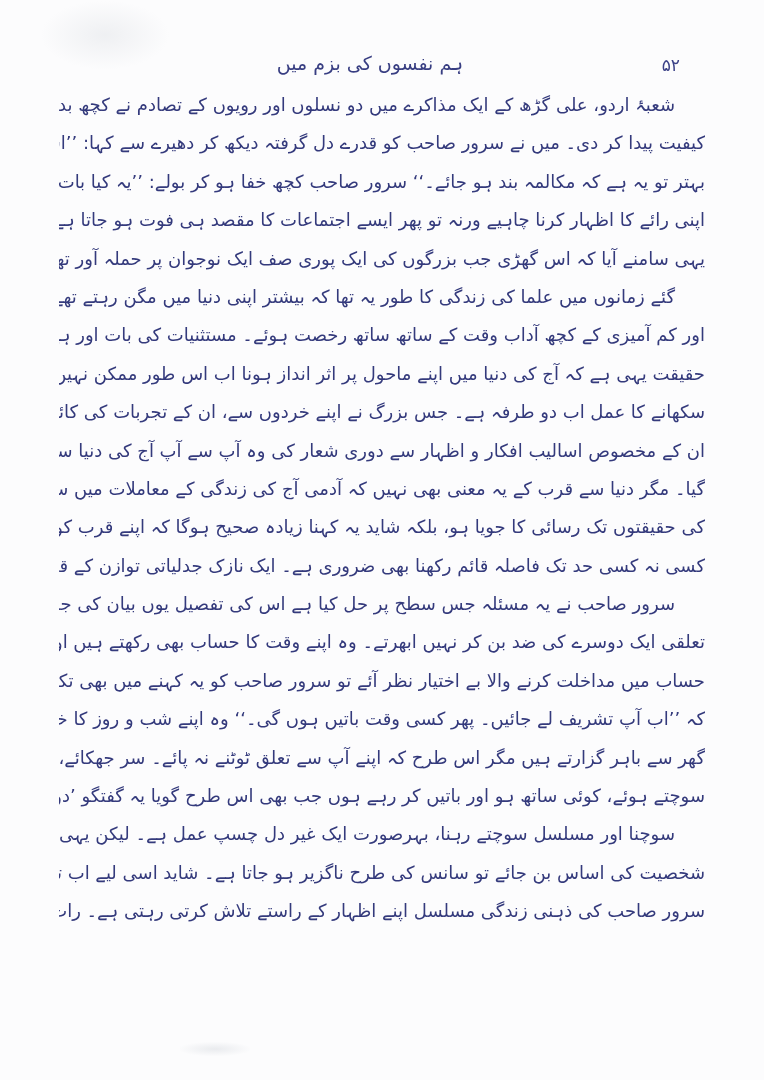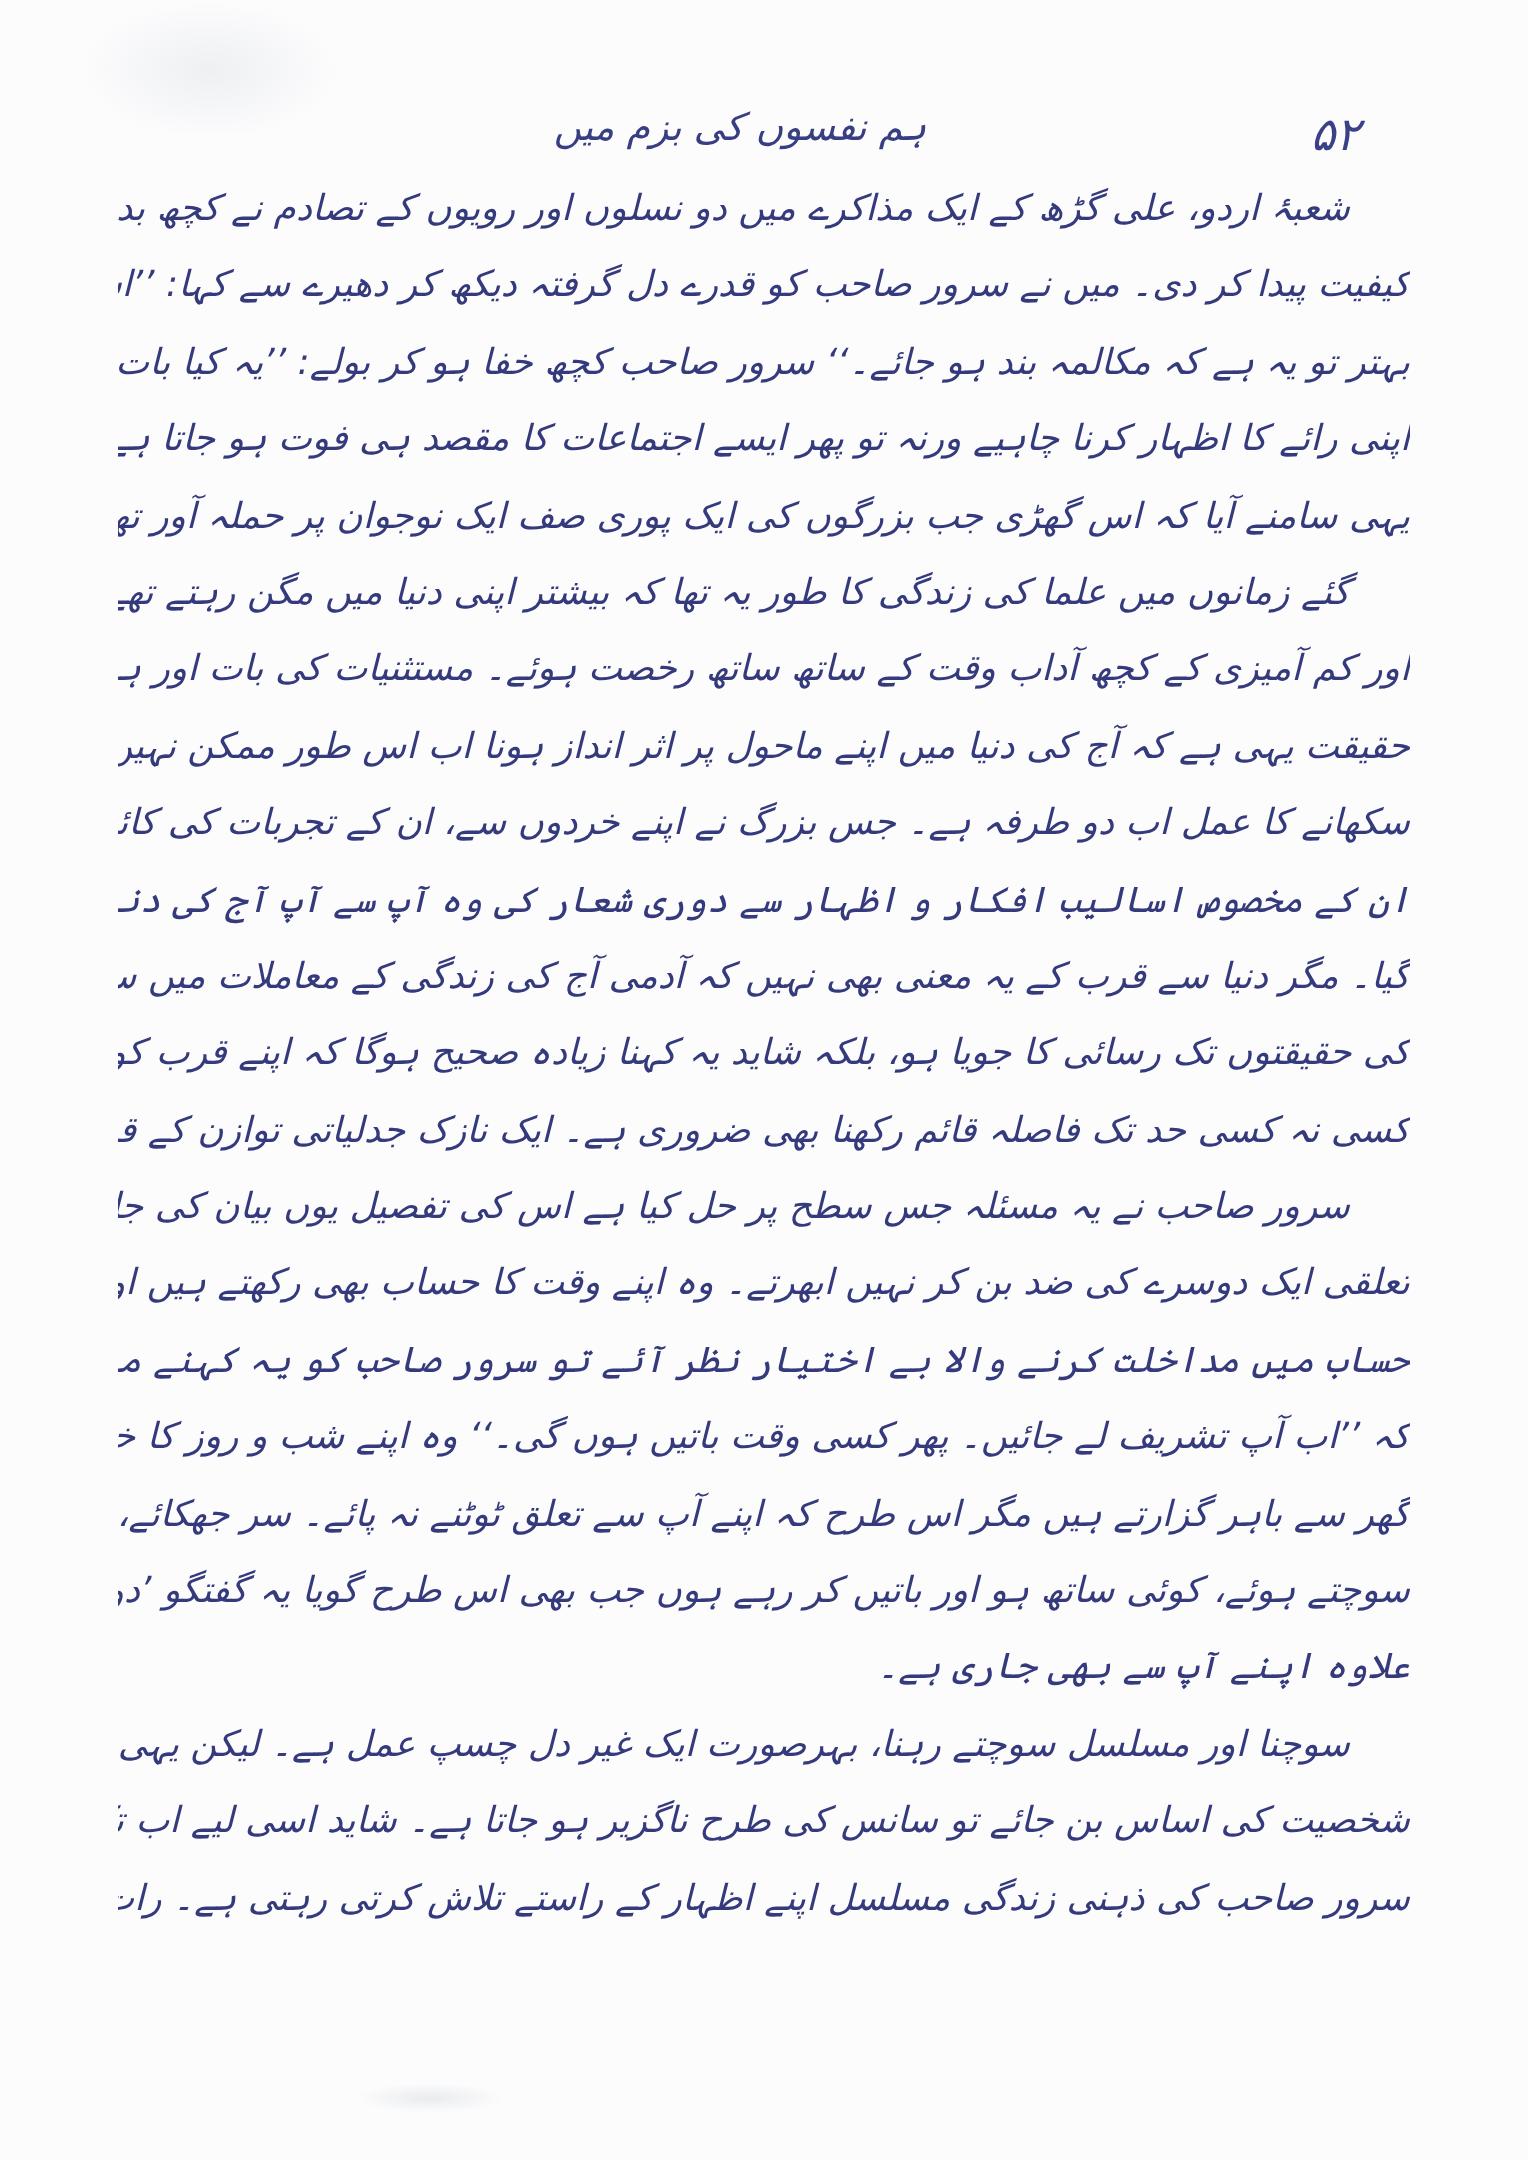--- a/index.html
+++ b/index.html
@@ -6,21 +6,20 @@
   html, body { width: 764px; height: 1080px; }
   body { background: #ffffff; font-family: "DejaVu Sans", sans-serif; }
 
   .page {
     position: relative;
     width: 764px;
     height: 1080px;
     background: #fcfcfd;
     overflow: hidden;
     color: #343a7c; 
-    font-style: italic;
   }
 
   
   .smudge { position: absolute; pointer-events: none; }
   .smudge.top-left {
     left: 40px; top: 0; width: 130px; height: 70px;
     background: radial-gradient(ellipse at center, rgba(190,196,204,0.22), rgba(190,196,204,0) 70%);
   }
   .smudge.bottom-left {
     left: 180px; top: 1042px; width: 70px; height: 14px;
@@ -34,21 +33,21 @@
     transform: translateX(-12px); 
     font-size: 19px;
     direction: rtl;
     color: #383e82;
   }
 
   .page-number {
     position: absolute;
     top: 55px;
     right: 84px;
-    font-size: 23px;
+    font-size: 17px;
     color: #3b4187;
     letter-spacing: 2px;
   }
 
   .body-text {
     position: absolute;
     top: 86px;
     right: 59px;
     width: 646px;
     direction: rtl;
@@ -104,21 +103,20 @@
       <div class="line">کسی نہ کسی حد تک فاصلہ قائم رکھنا بھی ضروری ہے۔ ایک نازک جدلیاتی توازن کے قیام کی کوشش۔</div>
     </div>
 
     <div class="para">
       <div class="line indent">سرور صاحب نے یہ مسئلہ جس سطح پر حل کیا ہے اس کی تفصیل یوں بیان کی جا سکتی ہے کہ تعلق اور بے</div>
       <div class="line">تعلقی ایک دوسرے کی ضد بن کر نہیں ابھرتے۔ وہ اپنے وقت کا حساب بھی رکھتے ہیں اور اگر اس</div>
       <div class="line">حساب میں مداخلت کرنے والا بے اختیار نظر آئے تو سرور صاحب کو یہ کہنے میں بھی تکلف نہیں ہوتا</div>
       <div class="line">کہ ’’اب آپ تشریف لے جائیں۔ پھر کسی وقت باتیں ہوں گی۔‘‘ وہ اپنے شب و روز کا خاصا حصہ</div>
       <div class="line">گھر سے باہر گزارتے ہیں مگر اس طرح کہ اپنے آپ سے تعلق ٹوٹنے نہ پائے۔ سر جھکائے، کچھ</div>
       <div class="line">سوچتے ہوئے، کوئی ساتھ ہو اور باتیں کر رہے ہوں جب بھی اس طرح گویا یہ گفتگو ’دوسرے‘ کے</div>
-      <div class="line end">علاوہ اپنے آپ سے بھی جاری ہے۔</div>
     </div>
 
     <div class="para">
       <div class="line indent">سوچنا اور مسلسل سوچتے رہنا، بہرصورت ایک غیر دل چسپ عمل ہے۔ لیکن یہی عمل جب</div>
       <div class="line">شخصیت کی اساس بن جائے تو سانس کی طرح ناگزیر ہو جاتا ہے۔ شاید اسی لیے اب تک</div>
       <div class="line">سرور صاحب کی ذہنی زندگی مسلسل اپنے اظہار کے راستے تلاش کرتی رہتی ہے۔ رات دیر گئے تک</div>
     </div>
 
   </div>
 </div>

